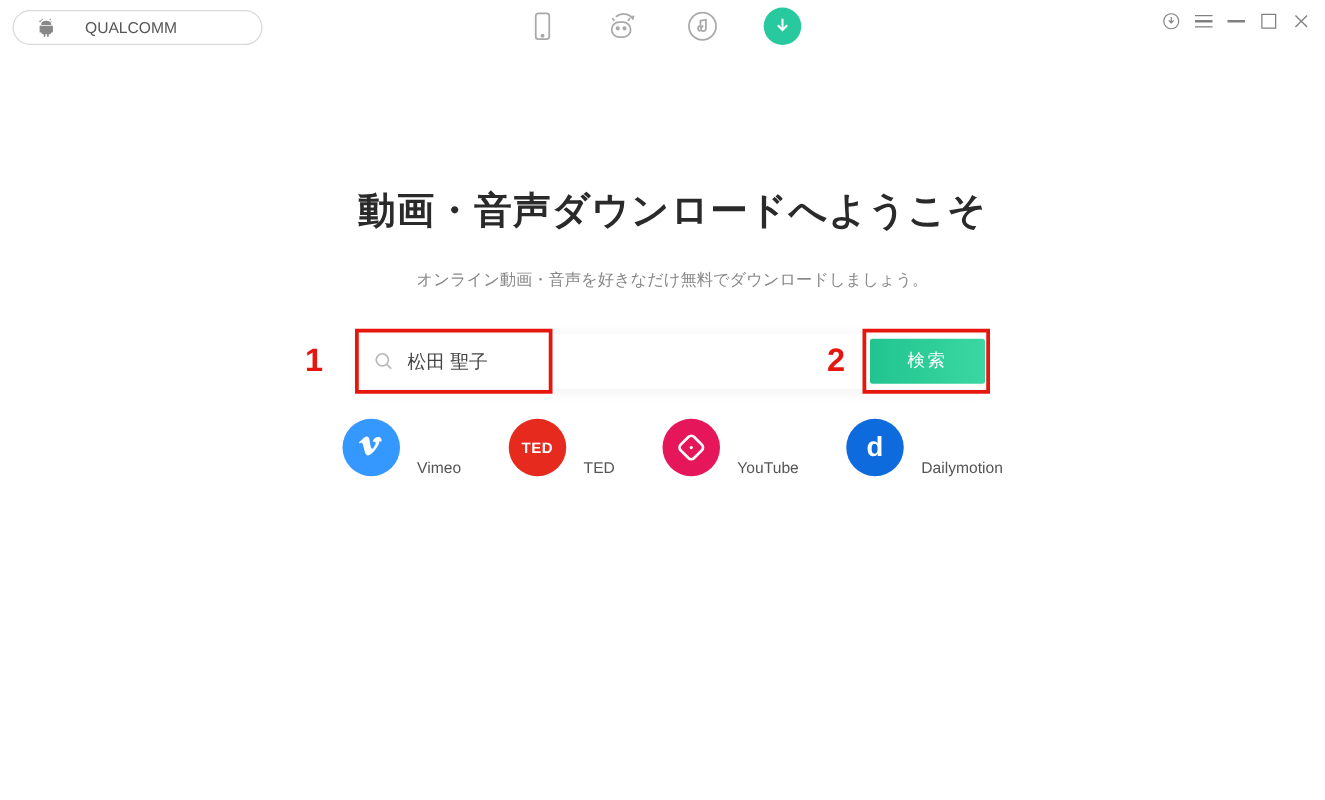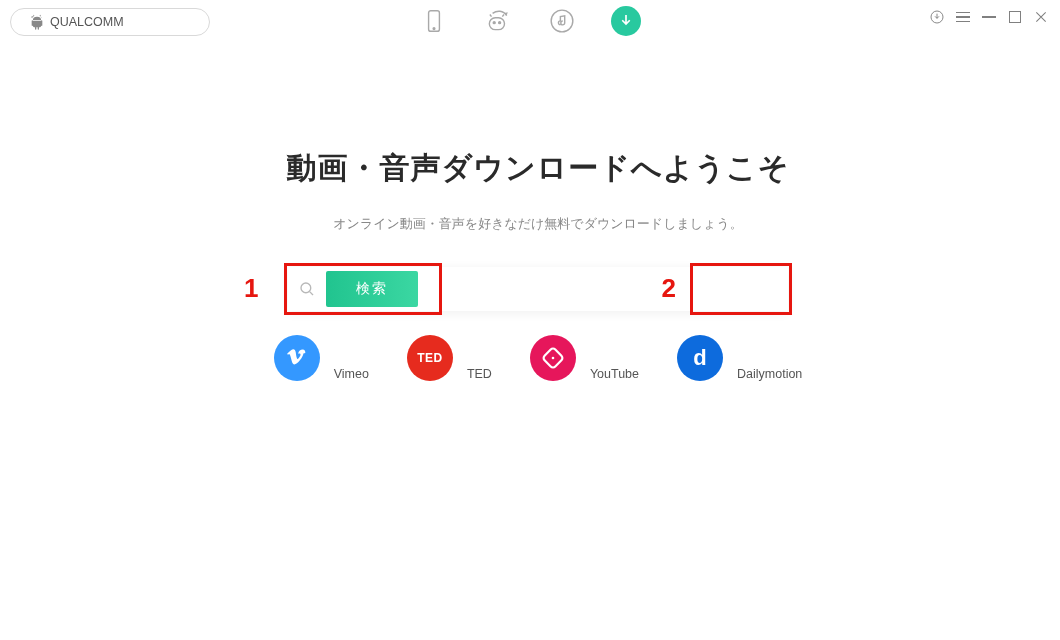--- a/index.html
+++ b/index.html
@@ -20,21 +20,21 @@
     top: 8px;
     width: 200px;
     height: 28px;
     border: 1px solid #d9d9d9;
     border-radius: 14px;
     display: flex;
     align-items: center;
     padding-left: 18px;
     font-size: 12.5px;
     color: #555;
-    gap: 5px;
+    gap: 23px;
   }
   .android-icon { width: 16px; height: 16px; color: #888; }
   .nav-icons {
     position: absolute;
     left: 50%;
     transform: translateX(-50%);
     top: 6px;
     display: flex;
     gap: 34px;
     align-items: center;
@@ -261,20 +261,21 @@
   <div class="subhead">オンライン動画・音声を好きなだけ無料でダウンロードしましょう。</div>
 
   <div class="search-wrap">
     <div class="search-bar">
       <span class="search-icon">
         <svg viewBox="0 0 24 24" fill="none" stroke="currentColor" stroke-width="1.8">
             <circle cx="10.5" cy="10.5" r="6.5"></circle>
             <path d="m20 20-4.5-4.5"></path>
           </svg>
       </span>
+      <input class="search-input" type="text" value="松田 聖子" style="">
       <button class="search-button">検索</button>
     </div>
 
     <div class="ann-box ann-1"></div>
     <div class="ann-box ann-2"></div>
     <div class="ann-num ann-num-1">1</div>
     <div class="ann-num ann-num-2">2</div>
   </div>
 
 

